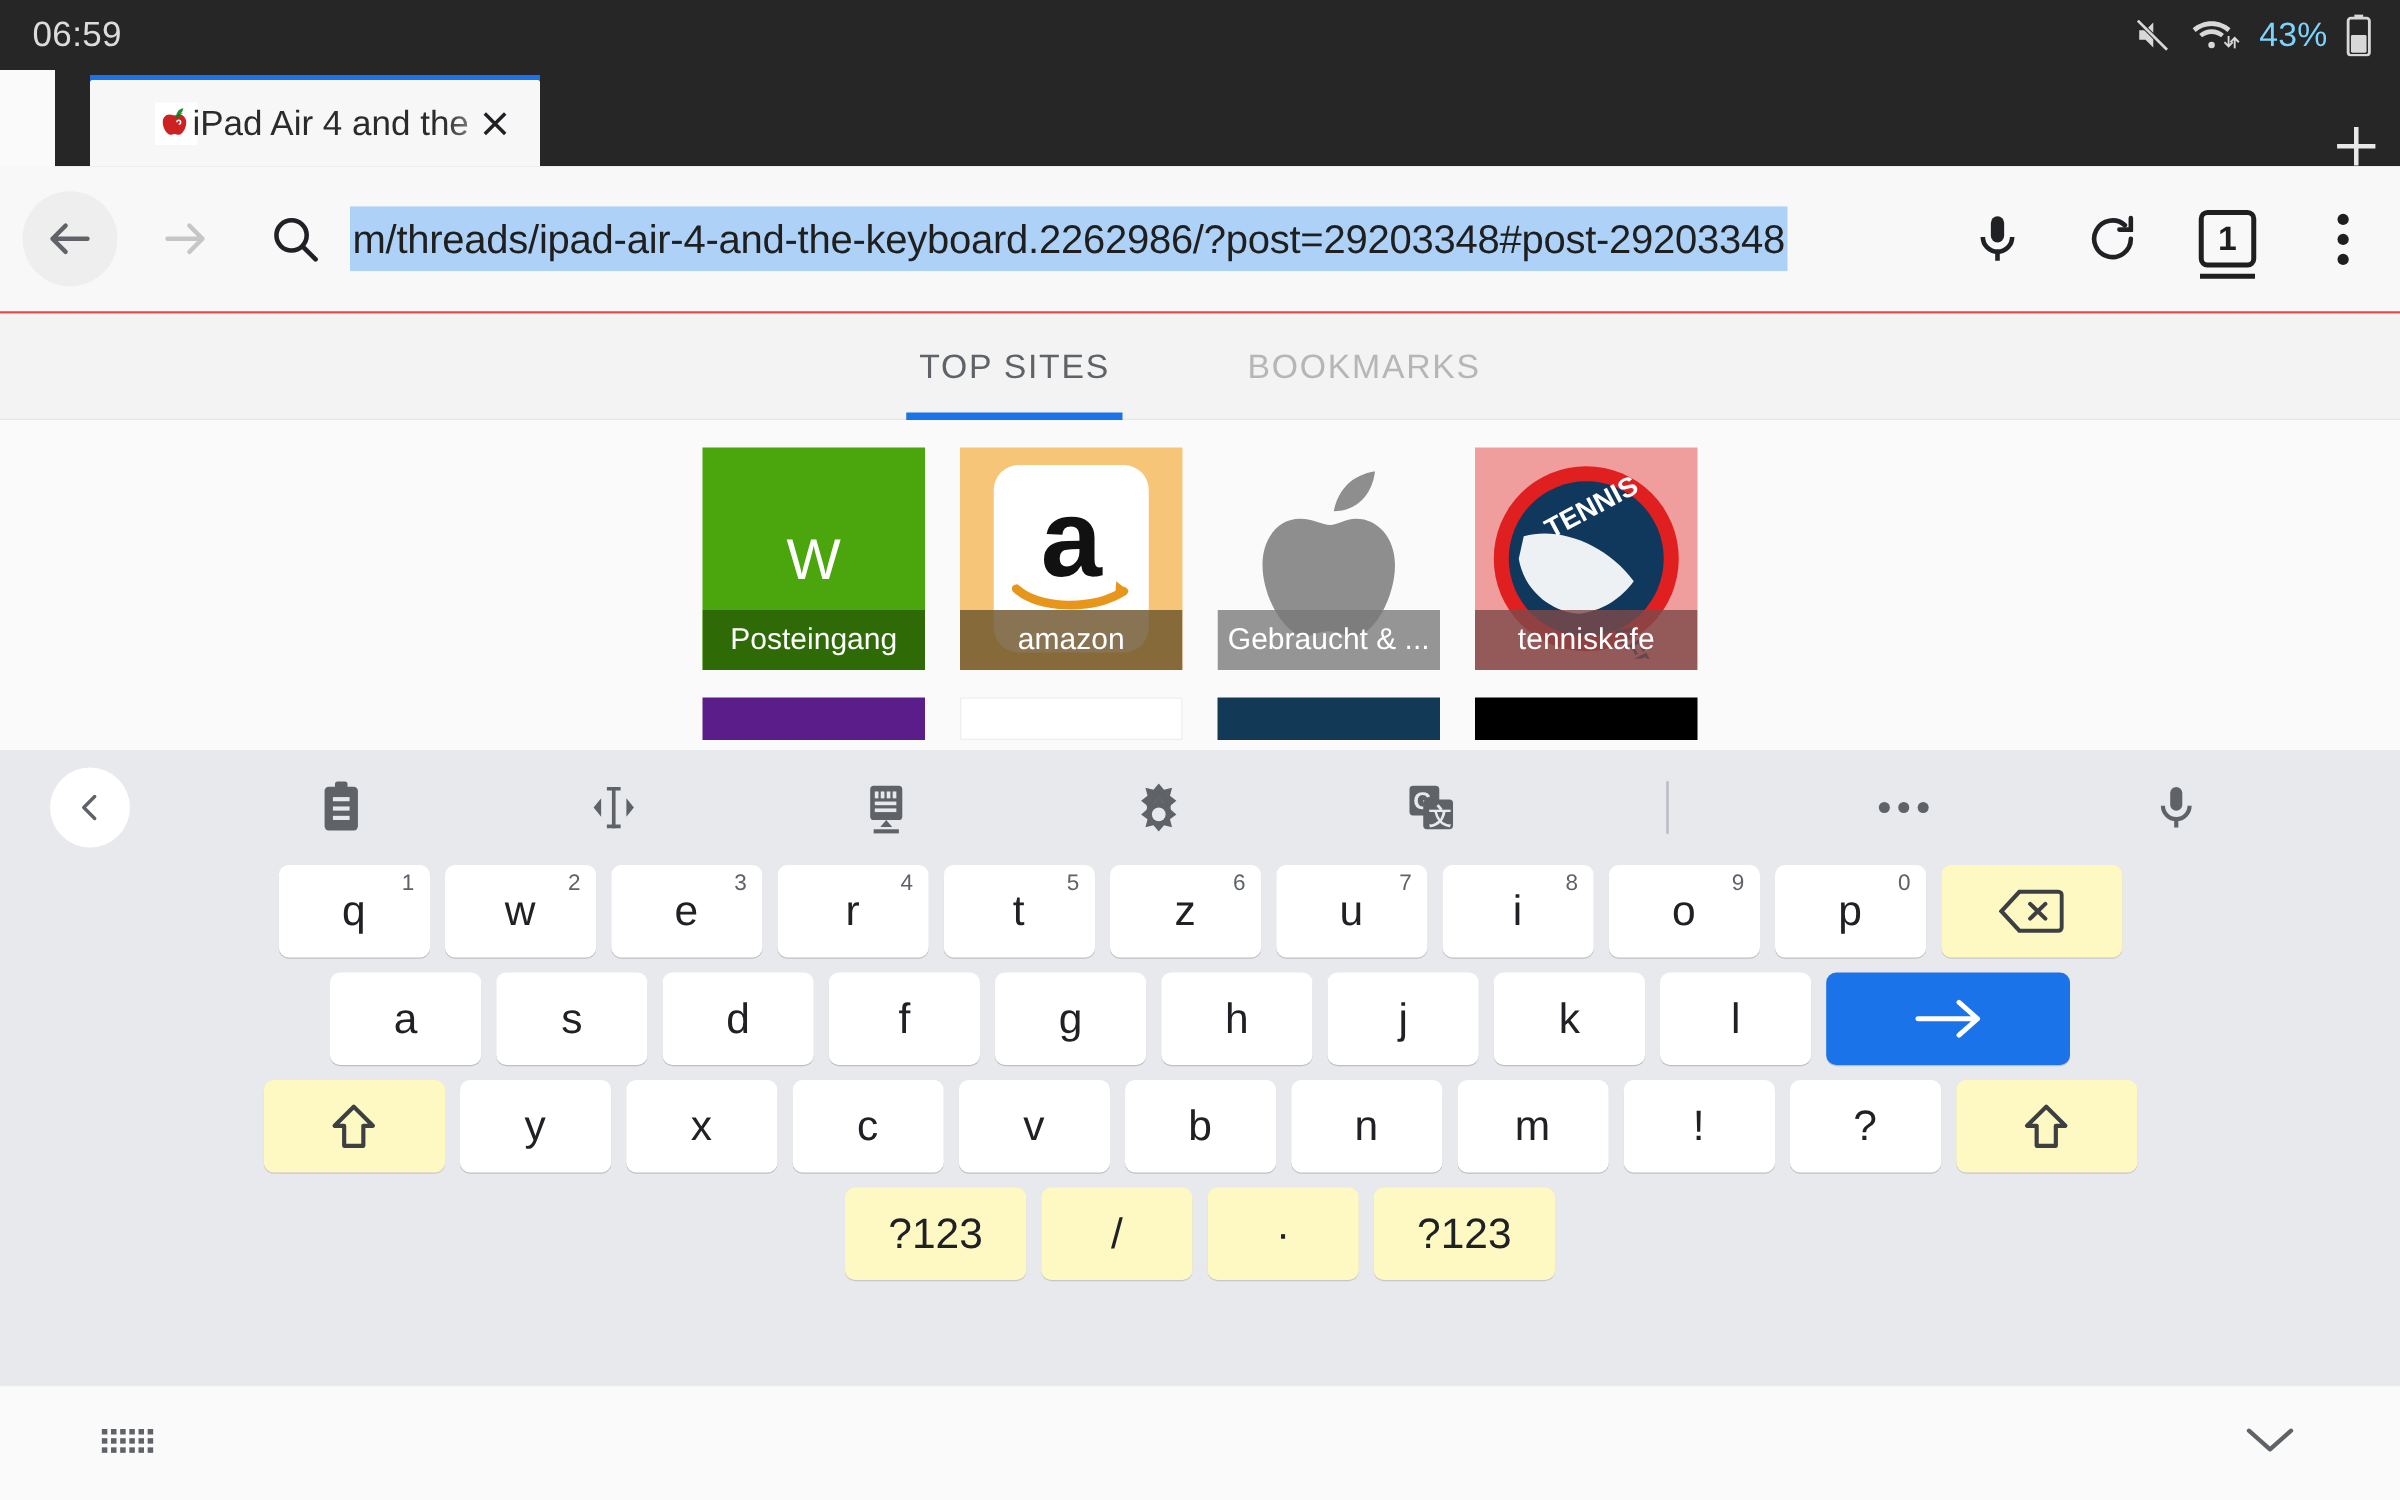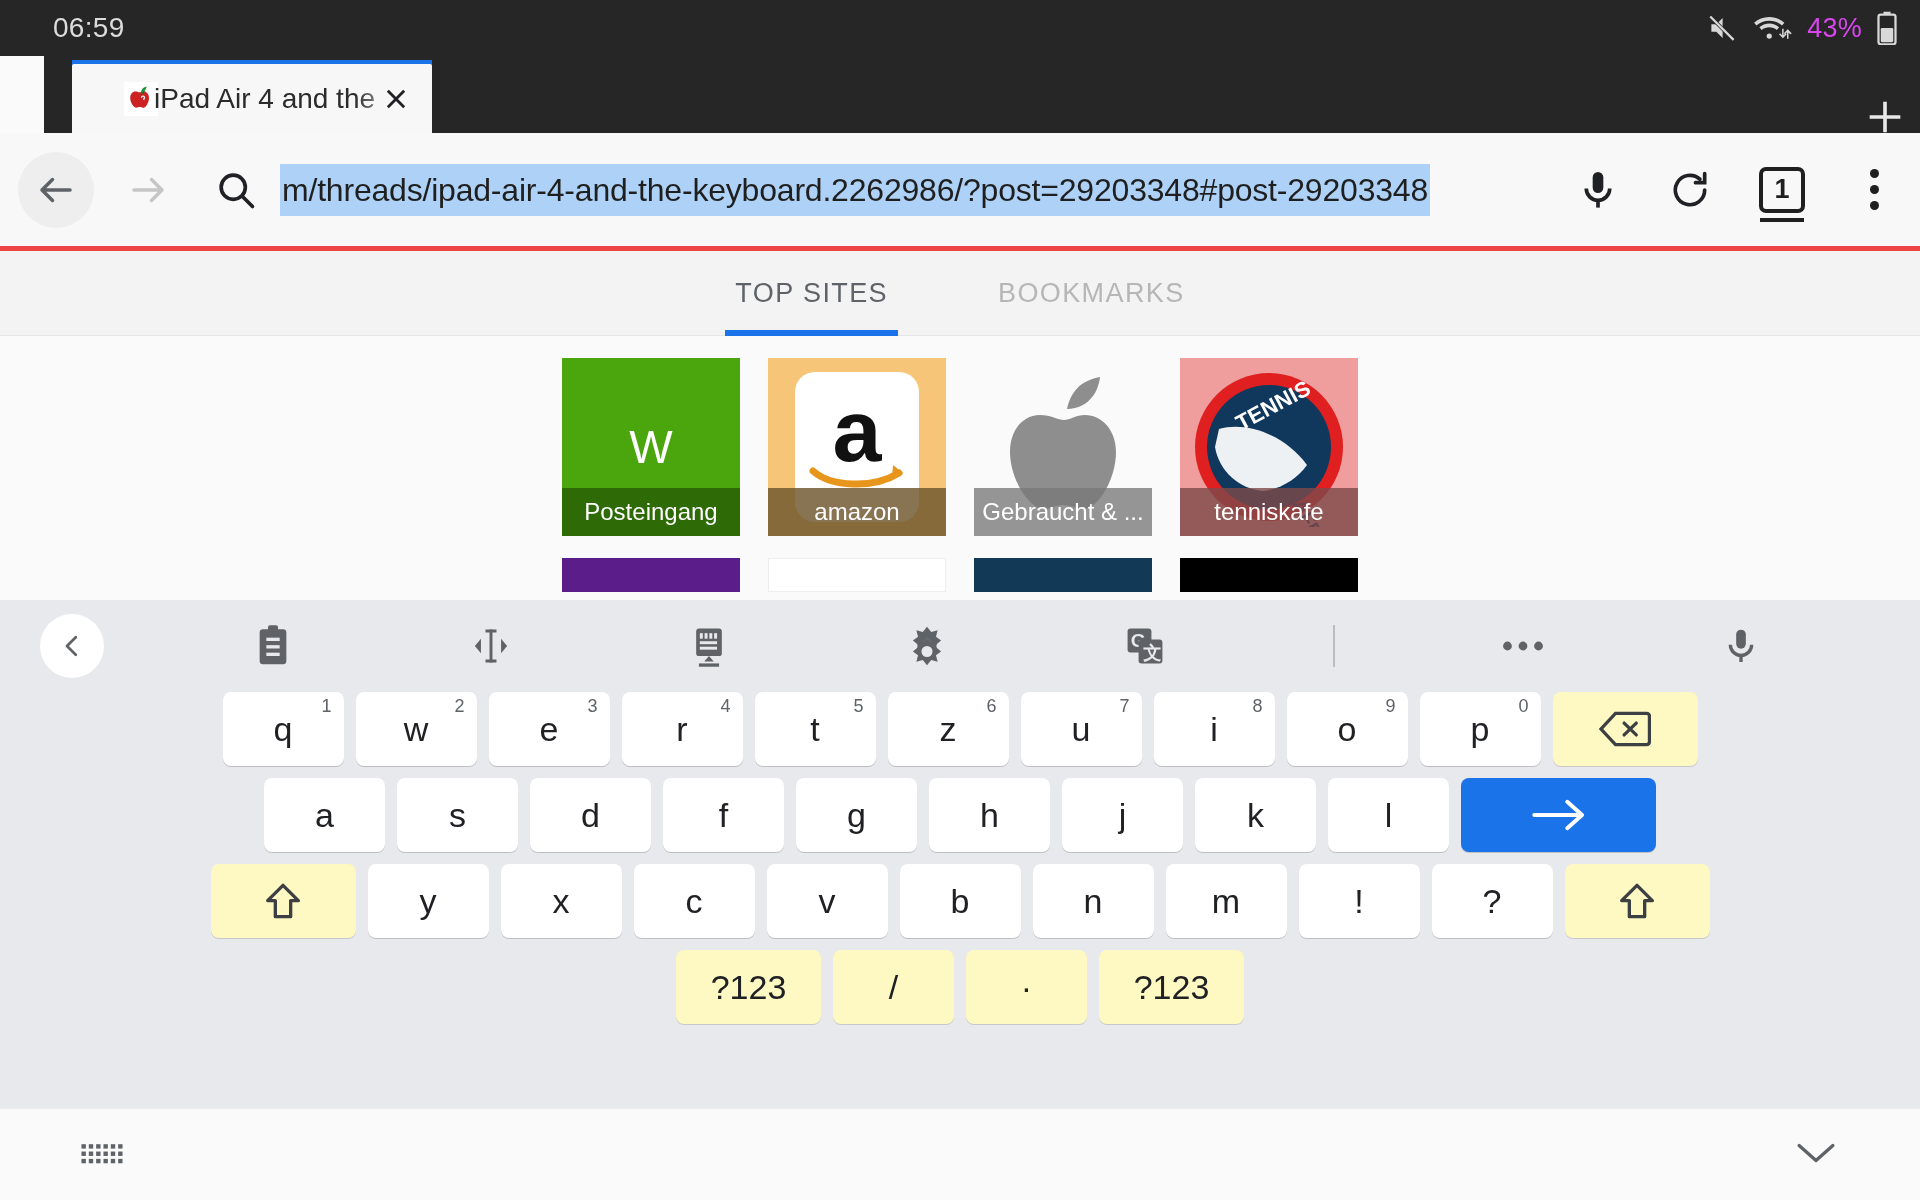--- a/index.html
+++ b/index.html
@@ -11,24 +11,24 @@
   }
   #root { position: relative; width: 1920px; height: 1200px; background: #fafafa; }
 
   
   .statusbar {
     position: absolute; top: 0; left: 0; width: 1920px; height: 56px;
     background: #262626; color: #d8d8d8;
     display: flex; align-items: center; justify-content: space-between;
     padding: 0 22px 0 26px;
   }
-  .status-clock { font-size: 28px; color: #dcdcdc; letter-spacing: .3px; margin-left: 27px; }
+  .status-clock { font-size: 28px; color: #dcdcdc; letter-spacing: .3px; }
   .status-right { display: flex; align-items: center; gap: 14px; }
   .status-right svg { display: block; }
-  .battery-pct { font-size: 27px; color: #d946ef; letter-spacing: .2px; }
+  .battery-pct { font-size: 27px; color: #7dd3fc; letter-spacing: .2px; }
 
   
   .tabstrip {
     position: absolute; top: 56px; left: 0; width: 1920px; height: 77px;
     background: #262626;
     margin-left: 44px;
   }
   .tab {
     position: absolute; left: 28px; top: 8px; width: 360px; height: 69px;
     background: #f7f7f7; border-radius: 2px 2px 0 0;
@@ -57,21 +57,21 @@
   }
   .newtab {
     position: absolute; right: 54px; top: 36px;
     width: 50px; height: 50px; display: flex; align-items: center; justify-content: center;
   }
 
   
   .omnibox {
     position: absolute; top: 133px; left: 0; width: 1920px; height: 118px;
     background: #f8f8f8; display: flex; align-items: center;
-    border-bottom: 5px solid #ef4444;
+    border-bottom: 2px solid #ef4444;
   }
   .nav-btn { width: 76px; height: 76px; border-radius: 50%; display: flex; align-items: center; justify-content: center; }
   .nav-back { margin-left: 18px; background: #eeeeee; }
   .nav-fwd { margin-left: 16px; }
   .search-glass { margin-left: 24px; width: 52px; display: flex; align-items: center; justify-content: center; }
   .url-wrap { flex: 1; margin-left: 18px; overflow: hidden; display:flex; align-items:center; }
   .url-text {
     display: inline-block;
     font-size: 32px; color: #1f1f1f; background: #aed2f7;
     white-space: nowrap; line-height: 46px; padding: 3px 2px;

